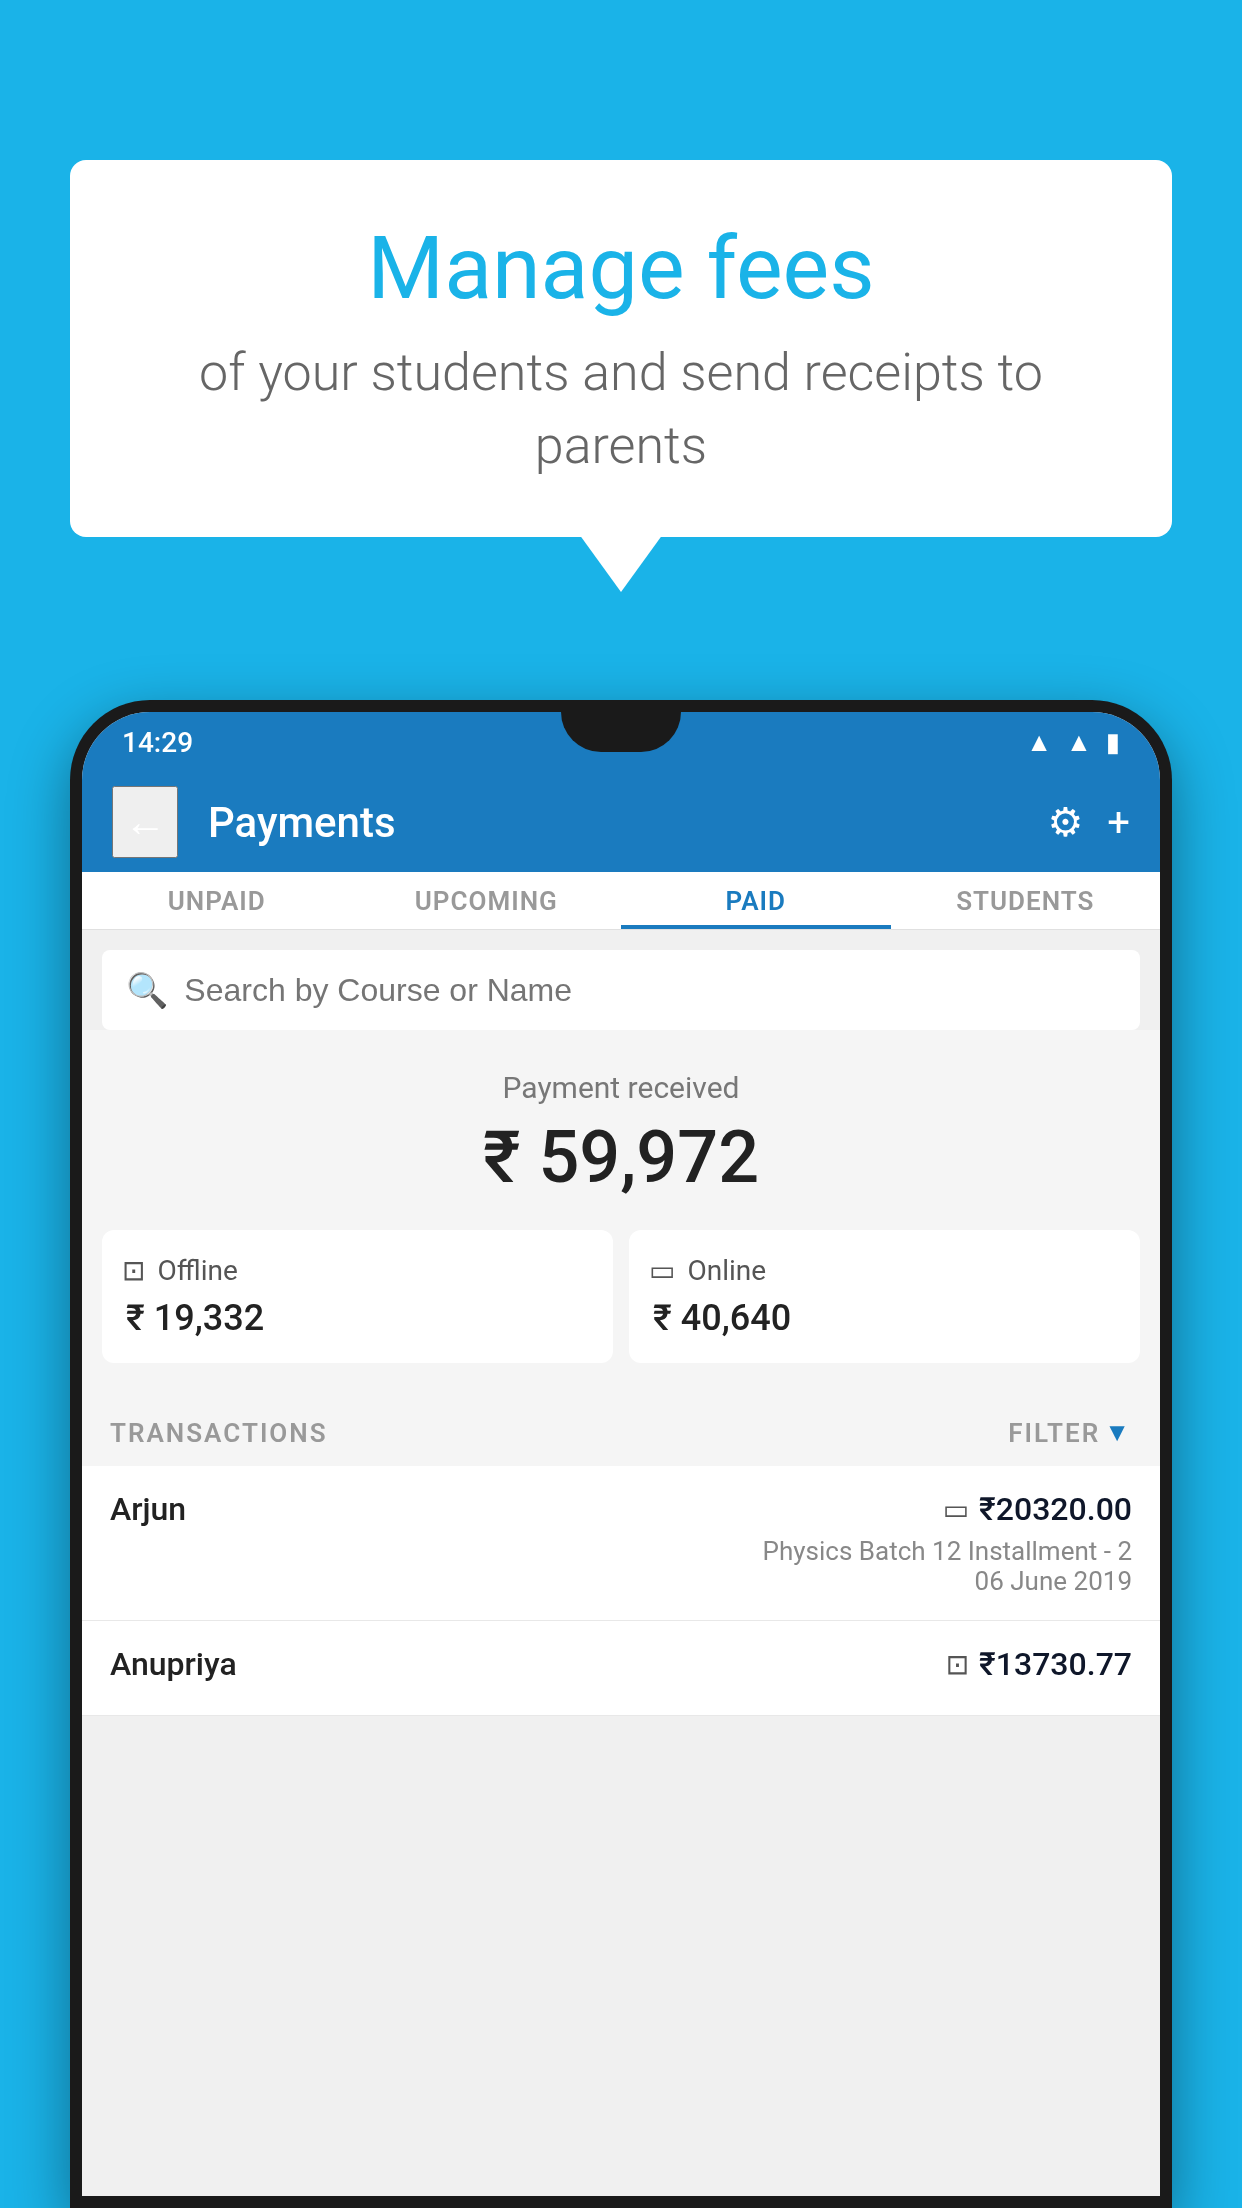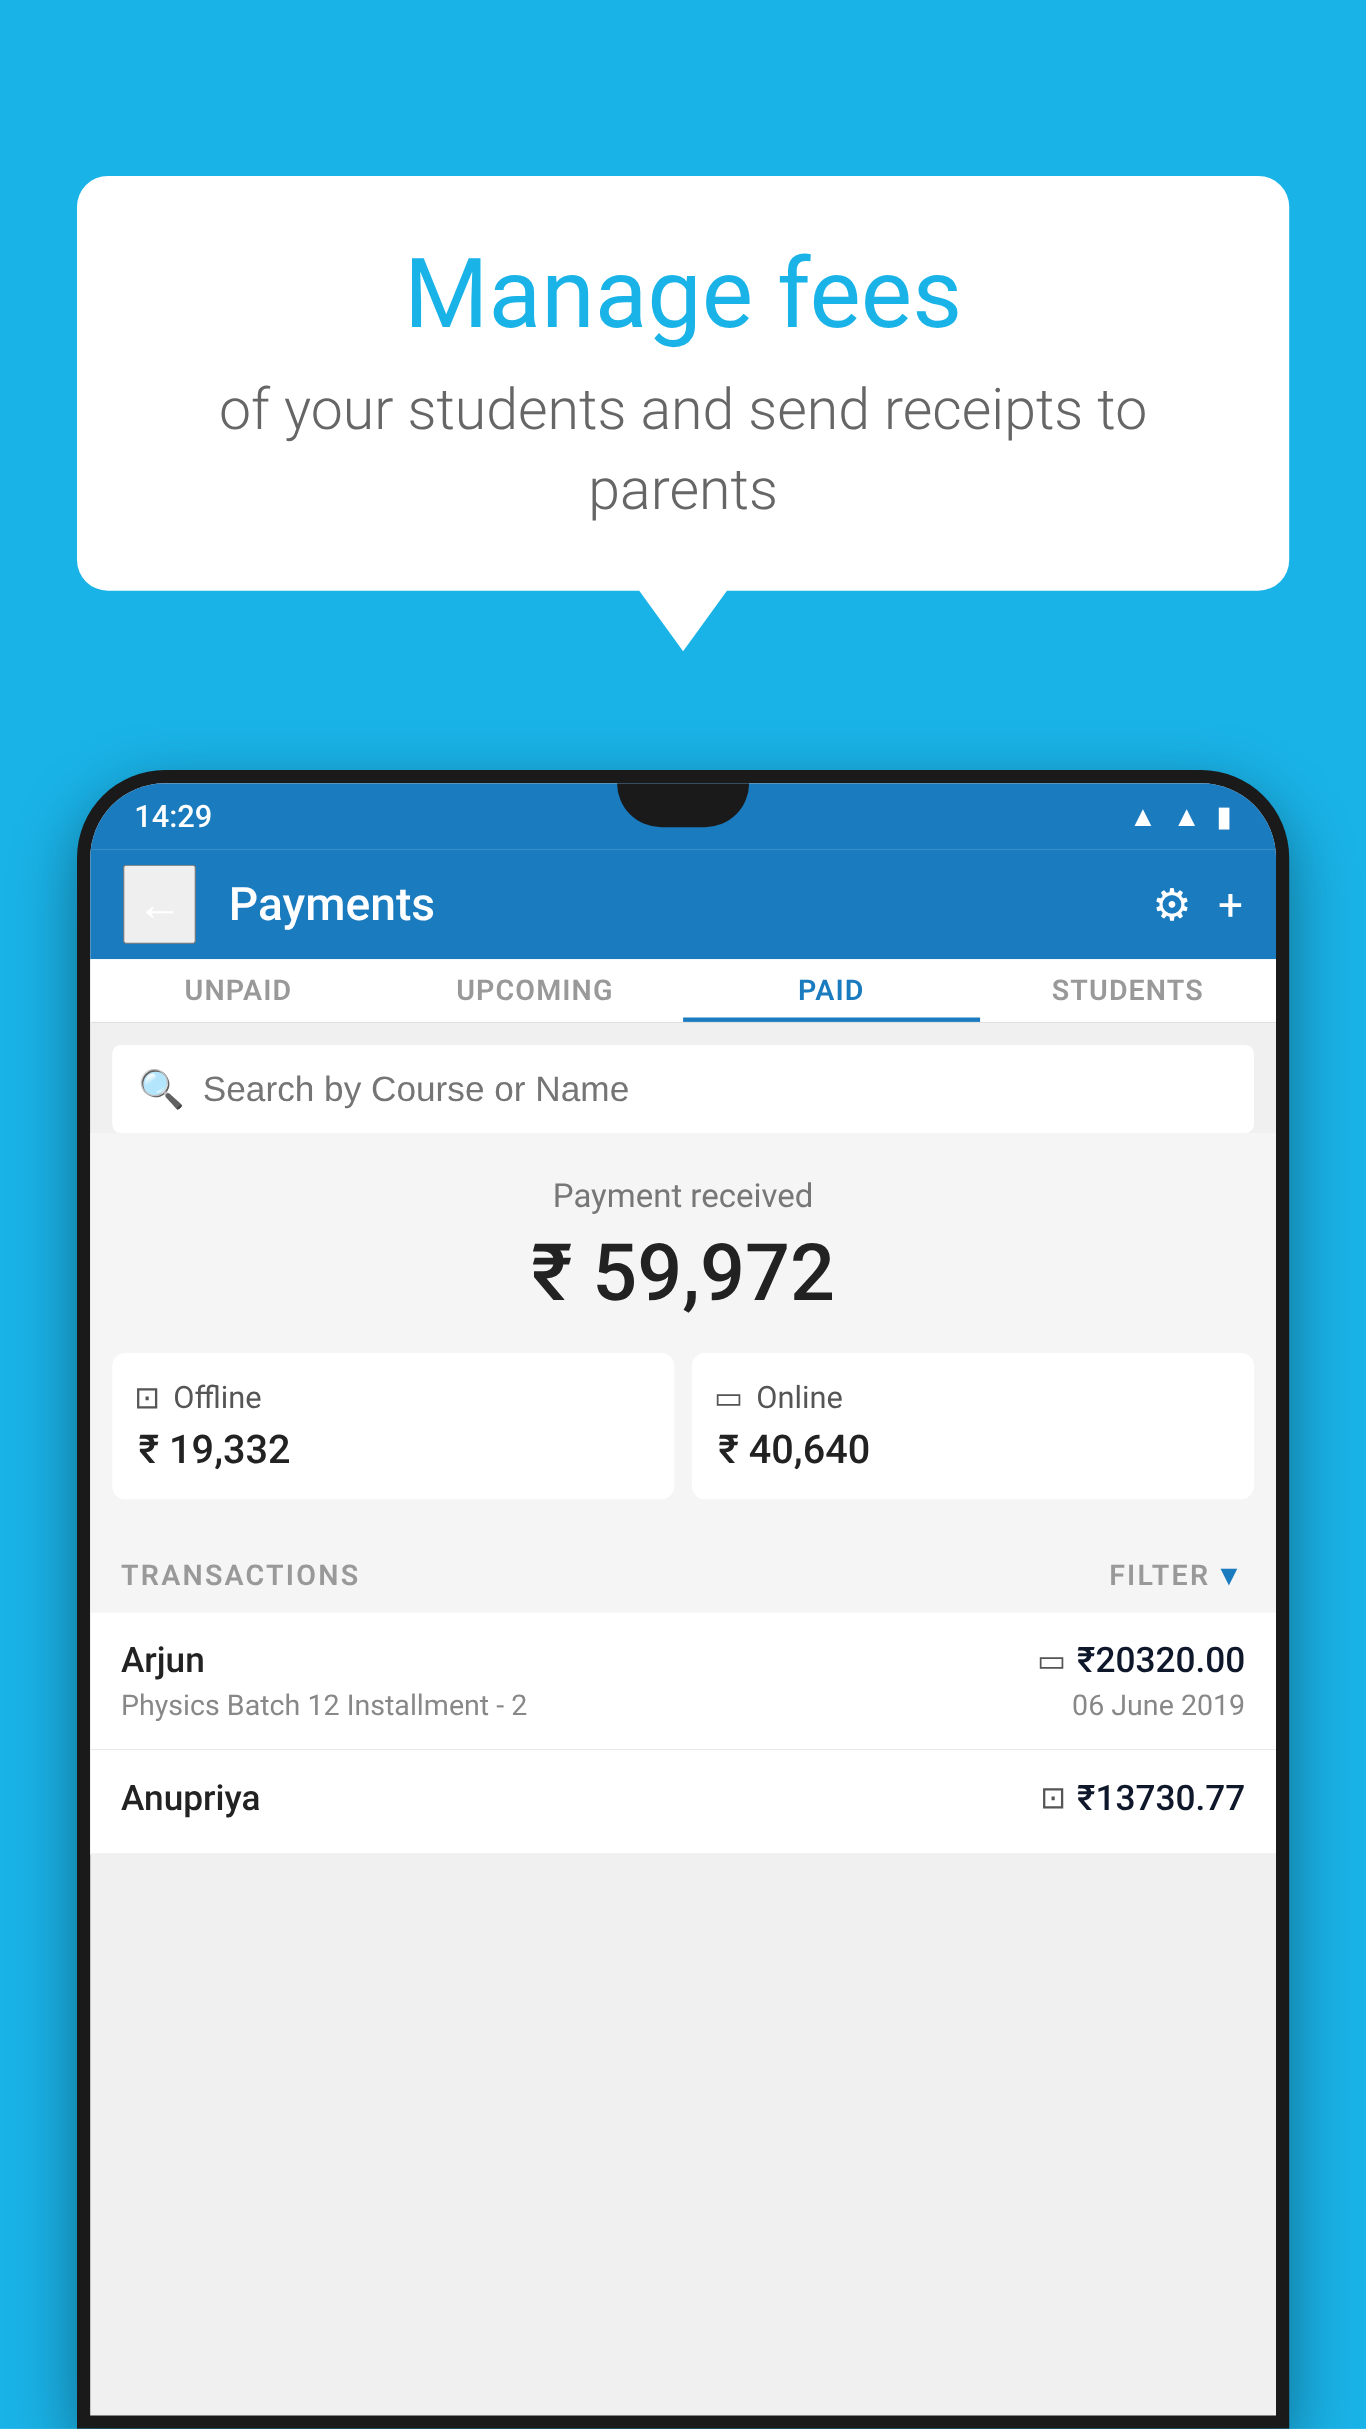--- a/index.html
+++ b/index.html
@@ -13,21 +13,21 @@
       position: relative;
     }
 
     
     .speech-bubble {
       position: absolute;
       top: 160px;
       left: 70px;
       right: 70px;
       background: white;
-      border-radius: 28px;
+      border-radius: 16px;
       padding: 60px 50px 55px;
       text-align: center;
     }
     .speech-bubble::after {
       content: '';
       position: absolute;
       bottom: -55px;
       left: 50%;
       transform: translateX(-50%);
       width: 0;
@@ -344,20 +344,21 @@
     .transaction-amount {
       font-size: 32px;
       color: #0f172a;
       font-weight: 500;
     }
 
     .transaction-bottom {
       display: flex;
       justify-content: space-between;
       align-items: flex-end;
+      flex-direction: column;
     }
 
     .transaction-course {
       font-size: 26px;
       color: #888;
     }
 
     .transaction-date {
       font-size: 26px;
       color: #888;

